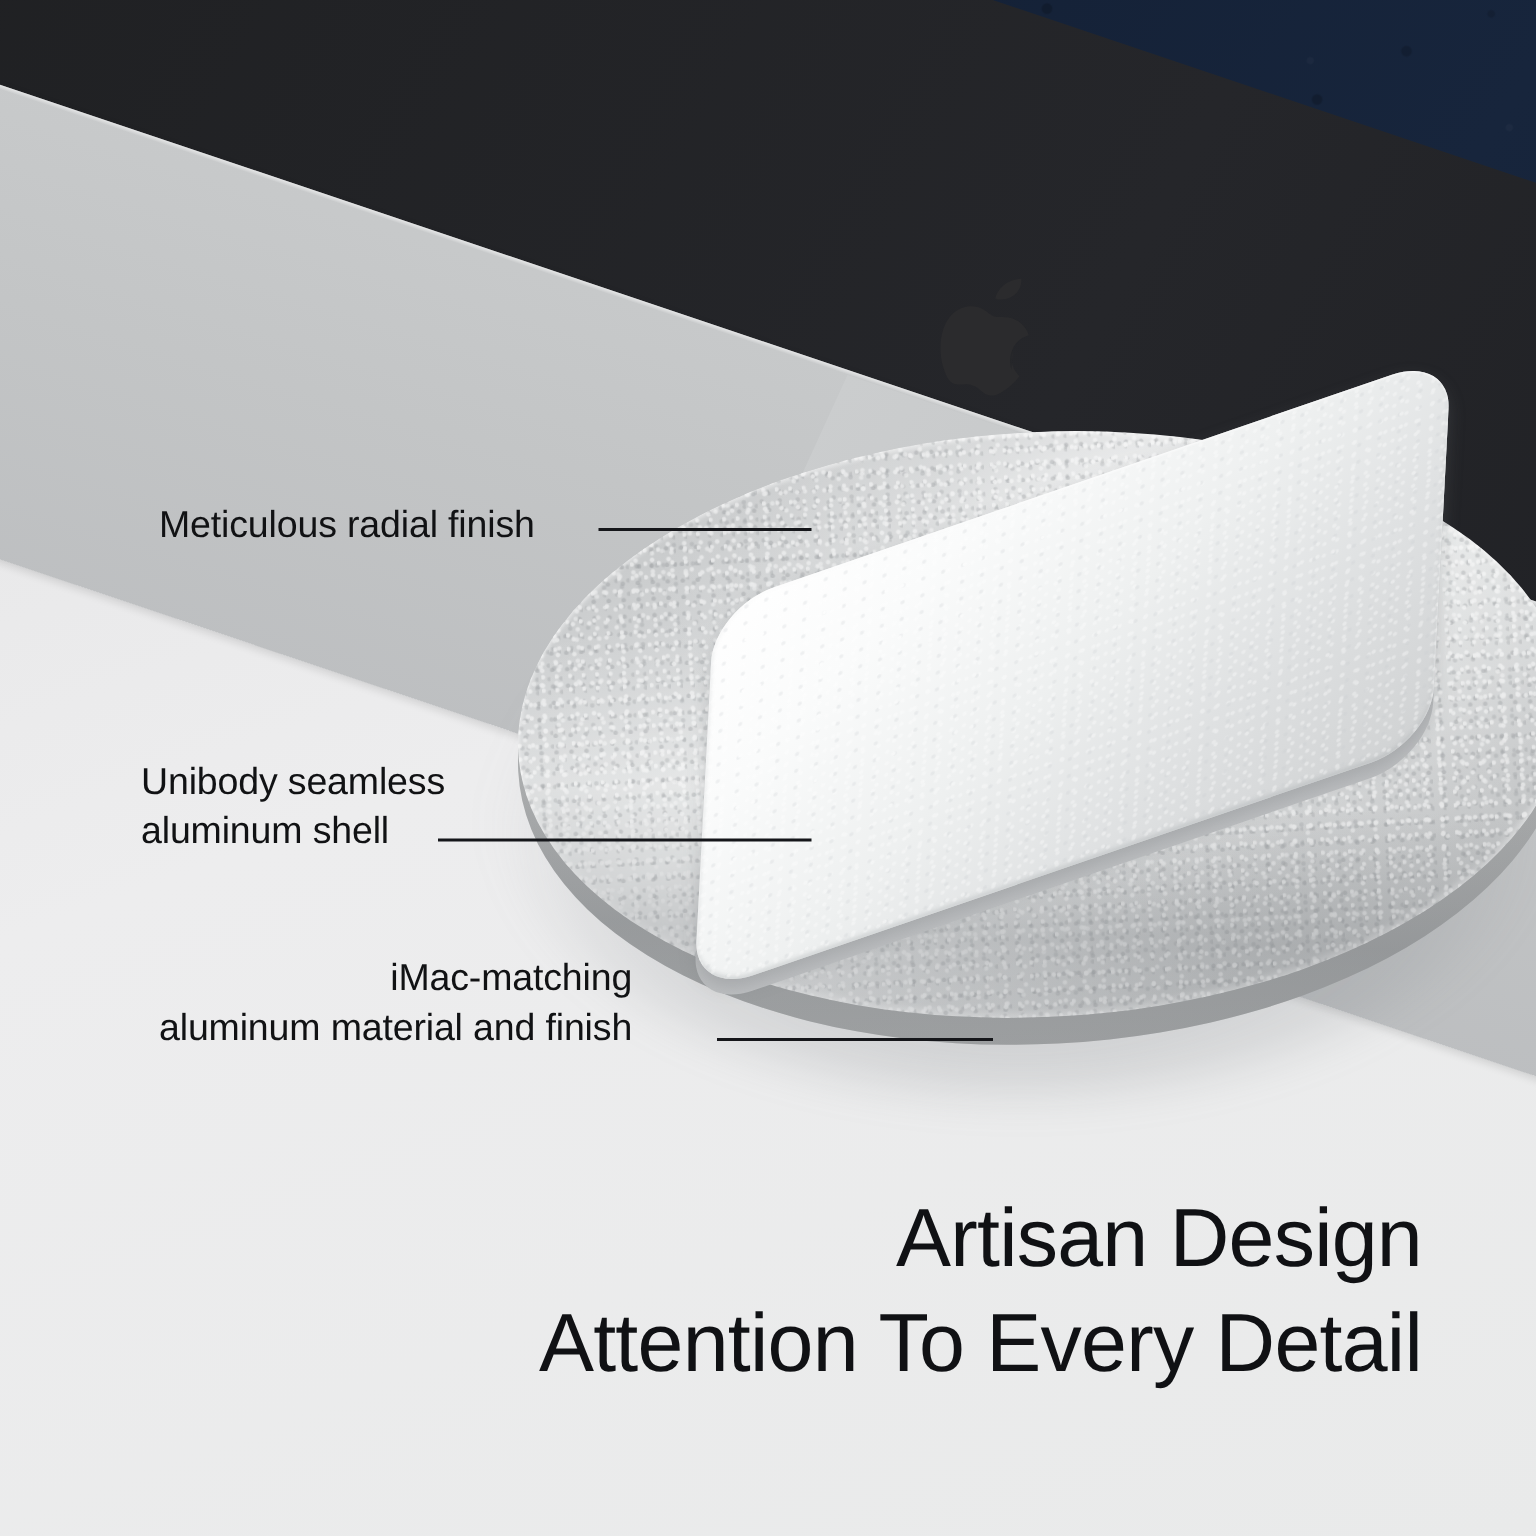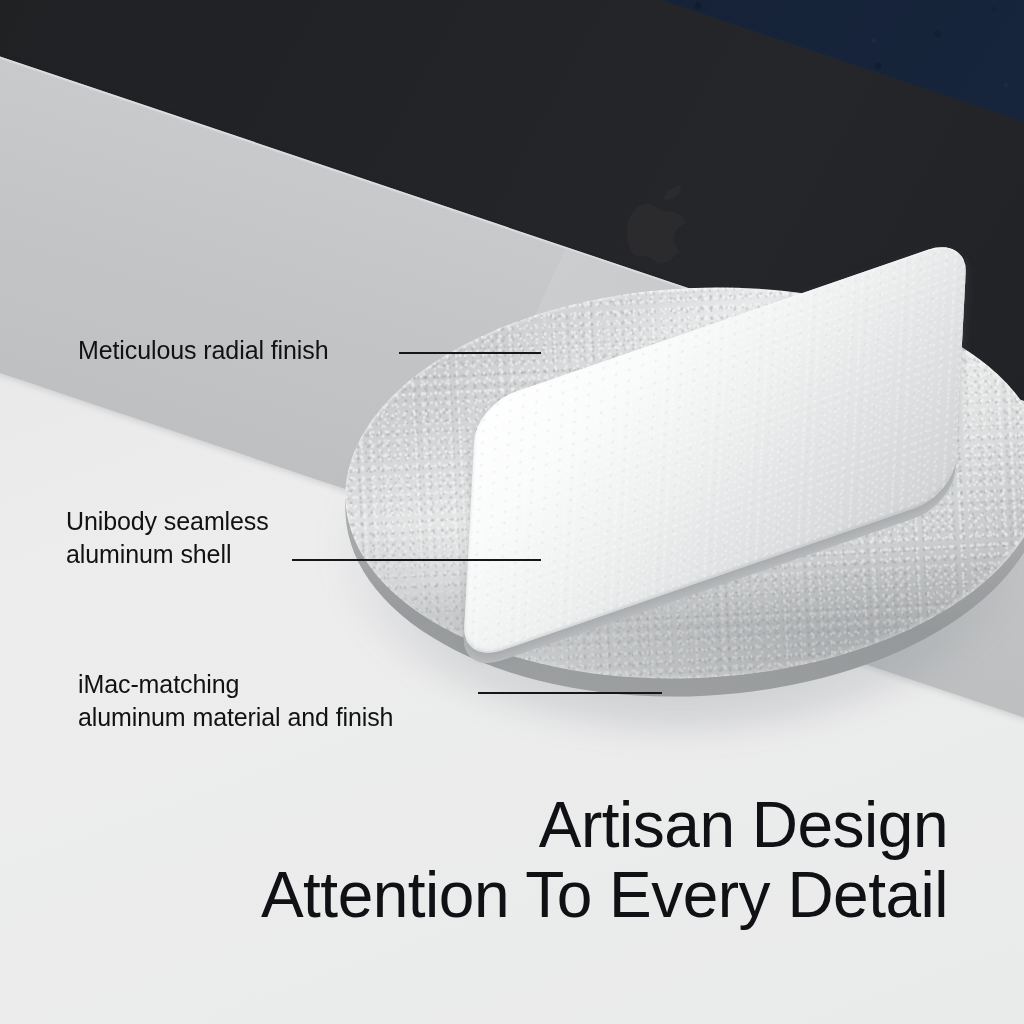--- a/index.html
+++ b/index.html
@@ -178,43 +178,44 @@
   }
 
   
   .callout {
     position: absolute;
     color: #111214;
     font-size: 25px;
     line-height: 33px;
     letter-spacing: -.1px;
     white-space: pre;
+    margin-left: 28px;
   }
   .leader {
     position: absolute;
     height: 0;
     border-top: 2px solid #15161a;
   }
 
   #callout-1 { left: 78px; top: 334px; }
   #leader-1  { left: 399px; top: 352px; width: 142px; }
 
   #callout-2 { left: 66px; top: 505px; }
   #leader-2  { left: 292px; top: 559px; width: 249px; }
 
-  #callout-3 { left: 78px; top: 668px; }
+  #callout-3 { left: 78px; top: 636px; text-align: right; }
   #leader-3  { left: 478px; top: 692px; width: 184px; }
 
   
   .headline {
     position: absolute;
     right: 76px;
     text-align: right;
     color: #101114;
-    font-size: 64px;
+    font-size: 55px;
     line-height: 70px;
     letter-spacing: -.5px;
     white-space: pre;
   }
   #headline-line-1 { top: 790px; }
   #headline-line-2 { top: 860px; text-align: center; }
 </style>
 </head>
 <body>
 

